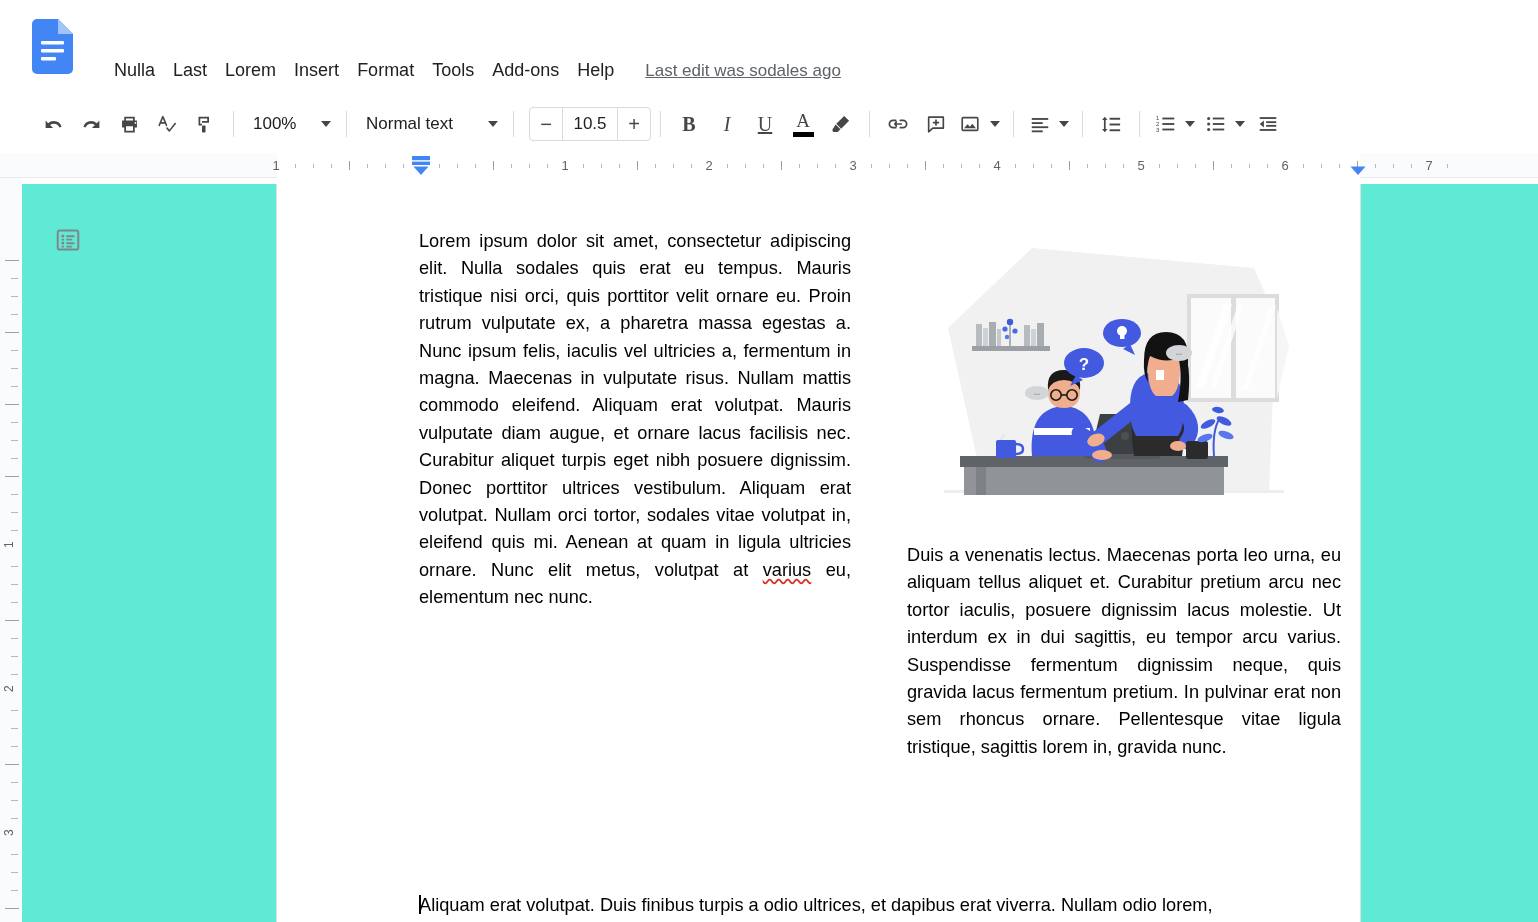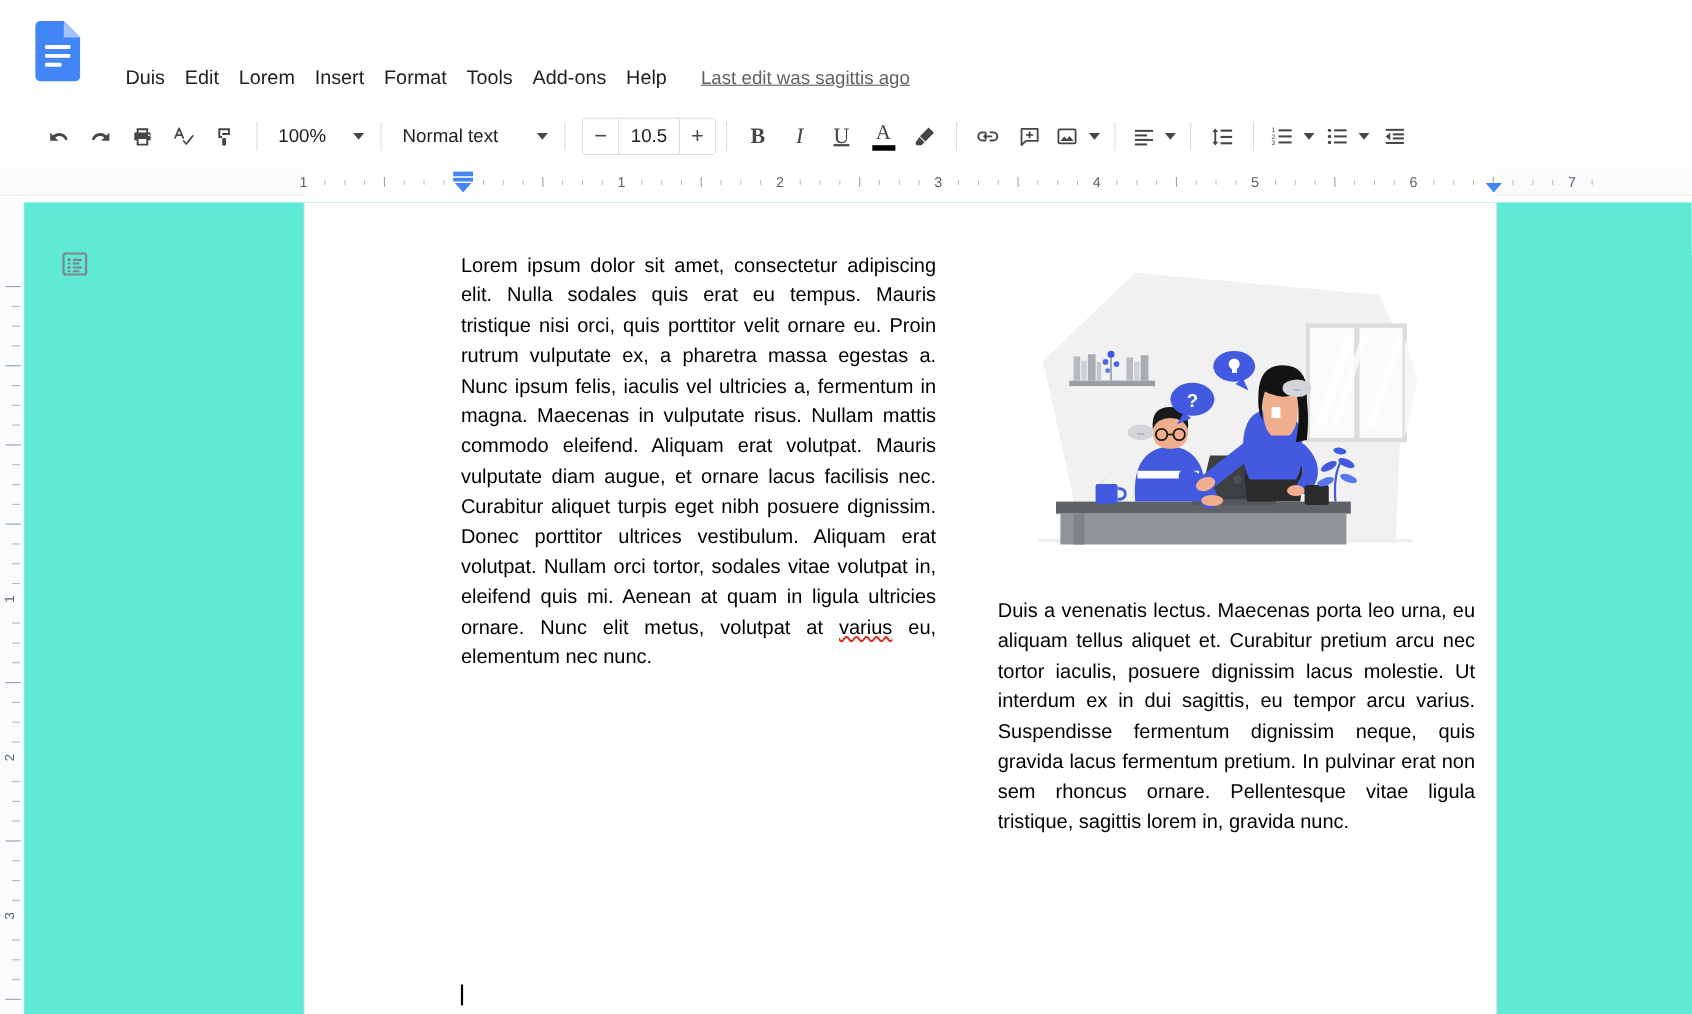--- a/index.html
+++ b/index.html
@@ -184,29 +184,29 @@
         <path d="M5 0h21l15 15v35a5 5 0 0 1-5 5H5a5 5 0 0 1-5-5V5a5 5 0 0 1 5-5z" fill="#4285f4"></path>
         <path d="M26 0l15 15H26z" fill="#a1c2fa"></path>
         <rect x="9" y="22" width="23" height="3.6" rx="1" fill="#fff"></rect>
         <rect x="9" y="30" width="23" height="3.6" rx="1" fill="#fff"></rect>
         <rect x="9" y="38" width="15" height="3.6" rx="1" fill="#fff"></rect>
       </svg>
     </div>
 
 
     <div class="menu-row">
-      <span class="menu-item">Duis</span>
-      <span class="menu-item">Edit</span>
+      <span class="menu-item">Nulla</span>
+      <span class="menu-item">Last</span>
       <span class="menu-item">Lorem</span>
       <span class="menu-item">Insert</span>
       <span class="menu-item">Format</span>
       <span class="menu-item">Tools</span>
       <span class="menu-item">Add-ons</span>
       <span class="menu-item">Help</span>
-      <span class="edit-status">Last edit was sagittis ago</span>
+      <span class="edit-status">Last edit was sodales ago</span>
     </div>
   </div>
 
   <div class="toolbar">
 
     <div class="tb-btn">
       <svg width="21" height="21" viewBox="0 0 24 24" fill="#444746">
         <path d="M12.5 8c-2.6 0-4.9 1-6.6 2.5L3 7.5V16h8.5l-3.4-3.4A7.3 7.3 0 0 1 12.5 11c2.9 0 5.4 1.9 6.3 4.5l2.4-.8A9.3 9.3 0 0 0 12.5 8z"></path>
       </svg>
     </div>
@@ -640,16 +640,16 @@
                   <ellipse cx="294" cy="182" rx="6" ry="3" fill="#3c5ce0" transform="rotate(10 294 182)"></ellipse>
                 </g>
               </svg>
             </div>
 
             <p class="doc-p">Duis a venenatis lectus. Maecenas porta leo urna, eu aliquam tellus aliquet et. Curabitur pretium arcu nec tortor iaculis, posuere dignissim lacus molestie. Ut interdum ex in dui sagittis, eu tempor arcu varius. Suspendisse fermentum dignissim neque, quis gravida lacus fermentum pretium. In pulvinar erat non sem rhoncus ornare. Pellentesque vitae ligula tristique, sagittis lorem in, gravida nunc.</p>
           </div>
         </div>
       </div>
 
-      <p class="bottom-para"><span class="caret-bar"></span></p>
+      <p class="bottom-para"><span class="caret-bar"></span><span>Aliquam erat volutpat. Duis finibus turpis a odio ultrices, et dapibus erat viverra. Nullam odio lorem,</span></p>
     </div>
   </div>
 </div>
 
 </body></html>

